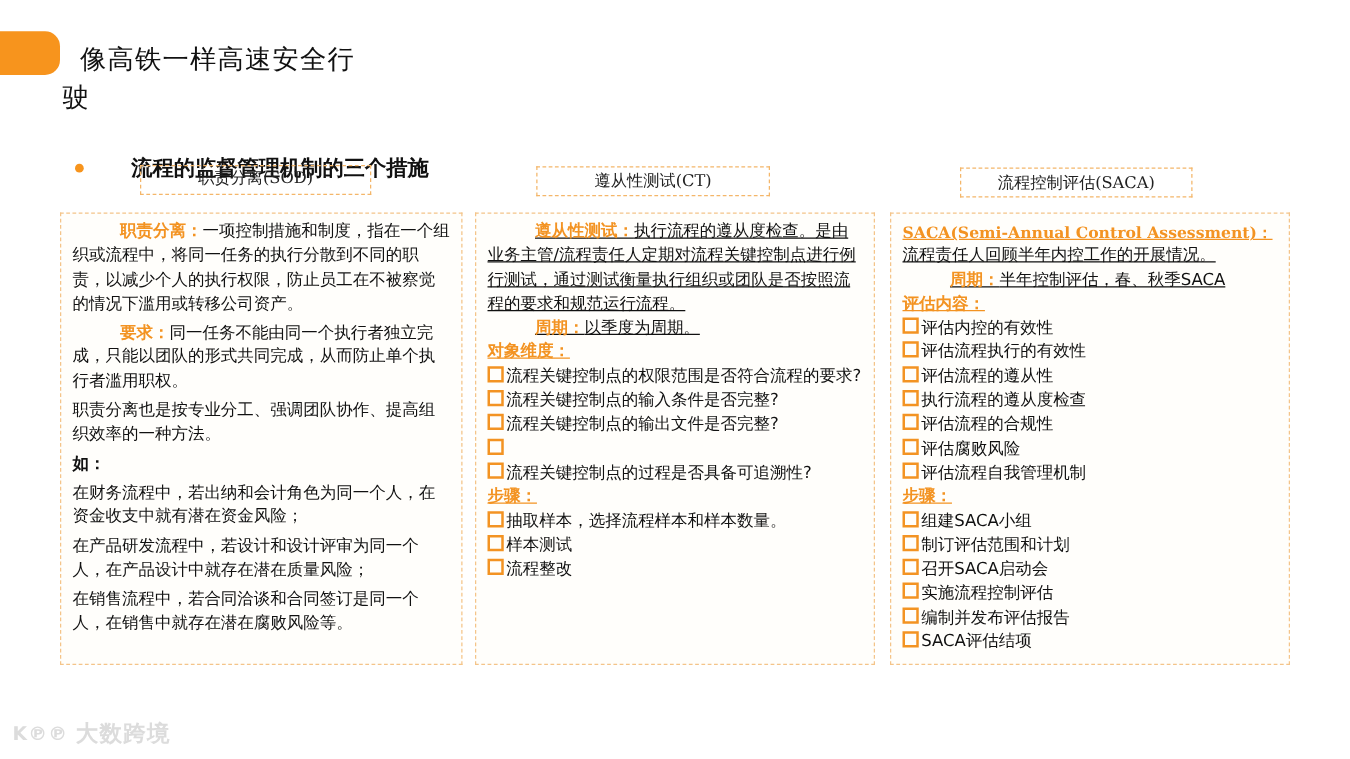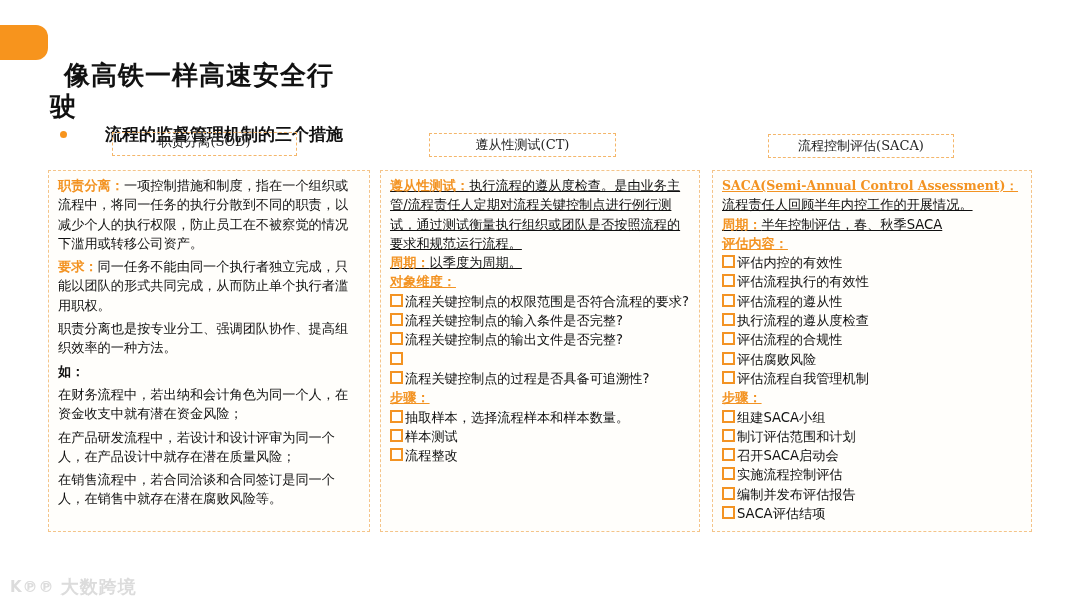--- a/index.html
+++ b/index.html
@@ -8,23 +8,22 @@
     background:#ffffff;
     font-family:"DejaVu Sans","Liberation Sans",sans-serif;
     color:#111;
   }
   .accent-tab {
     position:absolute; left:0; top:25px; width:48px; height:35px;
     background:#f7941d; border-radius:0 12px 12px 0;
   }
   .title {
     position:absolute; left:50px; top:32px; width:300px;
-    font-size:26px; font-weight:bold; line-height:31px; letter-spacing:1px;
+    font-size:21px; font-weight:normal; line-height:31px; letter-spacing:1px;
     color:#111;
-    margin-top:28px;
   }
   .title .indent { padding-left:14px; }
   .bullet-row {
     position:absolute; left:60px; top:123px;
     font-size:17px; font-weight:bold; color:#111;
     display:flex; align-items:center;gap:28px;
   }
   .bullet-dot {
     width:7px; height:7px; border-radius:50%; background:#f7941d;
     margin-right:10px;
@@ -43,21 +42,21 @@
   .box {
     position:absolute; top:170px; height:362px;
     border:1.5px dashed #f4c489;
     box-sizing:border-box; padding:5px 9px;
     font-size:13.2px; line-height:19.3px; color:#111;
     background:#fffefb;
   }
   .b1 { left:48px; width:322px; }
   .b2 { left:380px; width:320px; }
   .b3 { left:712px; width:320px; }
-  .orange { color:#f39322; font-weight:bold; }
+  .orange { color:#f39322; font-weight:bold;margin-left:38px; }
   .para { margin:0 0 4px 0; }
   .para.tight { margin:0;text-decoration:underline; }
   .chk {
     display:inline-block; width:9px; height:9px; border:2px solid #f39322;
     margin-right:2px; vertical-align:-1px; box-sizing:content-box;
   }
   .item { margin:0; }
   .serif { font-family:"DejaVu Serif","Liberation Serif",serif; }
   .watermark {
     position:absolute; left:10px; top:575px;

